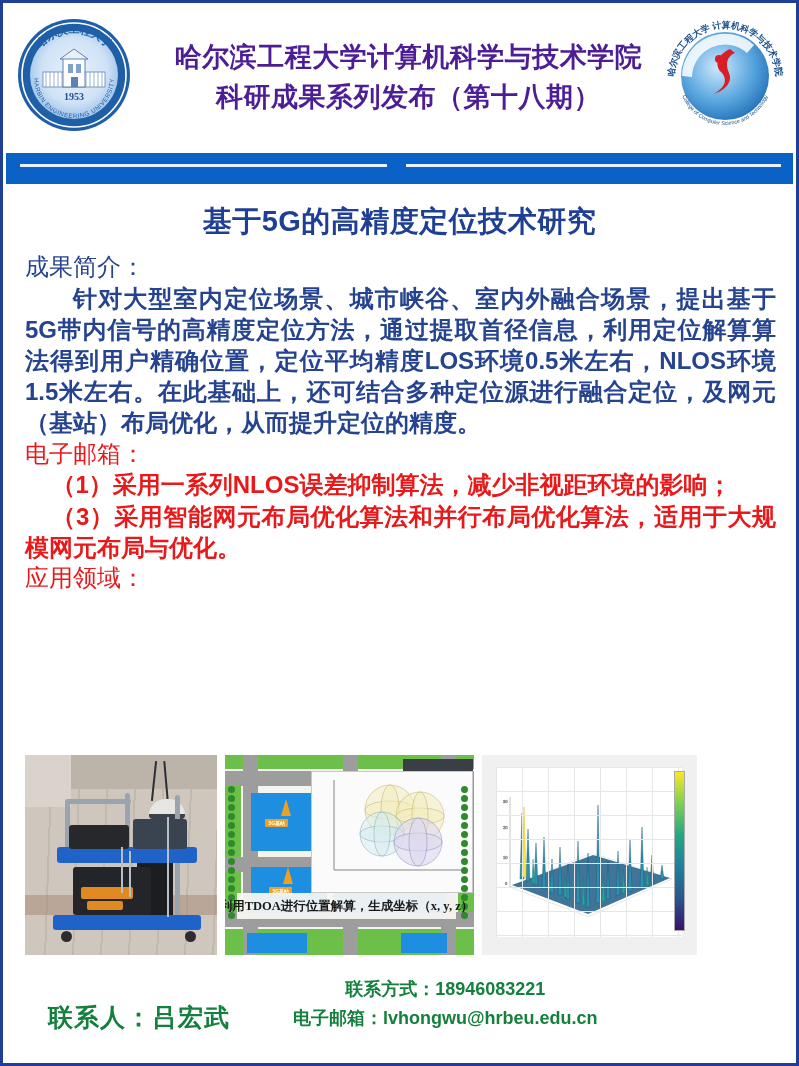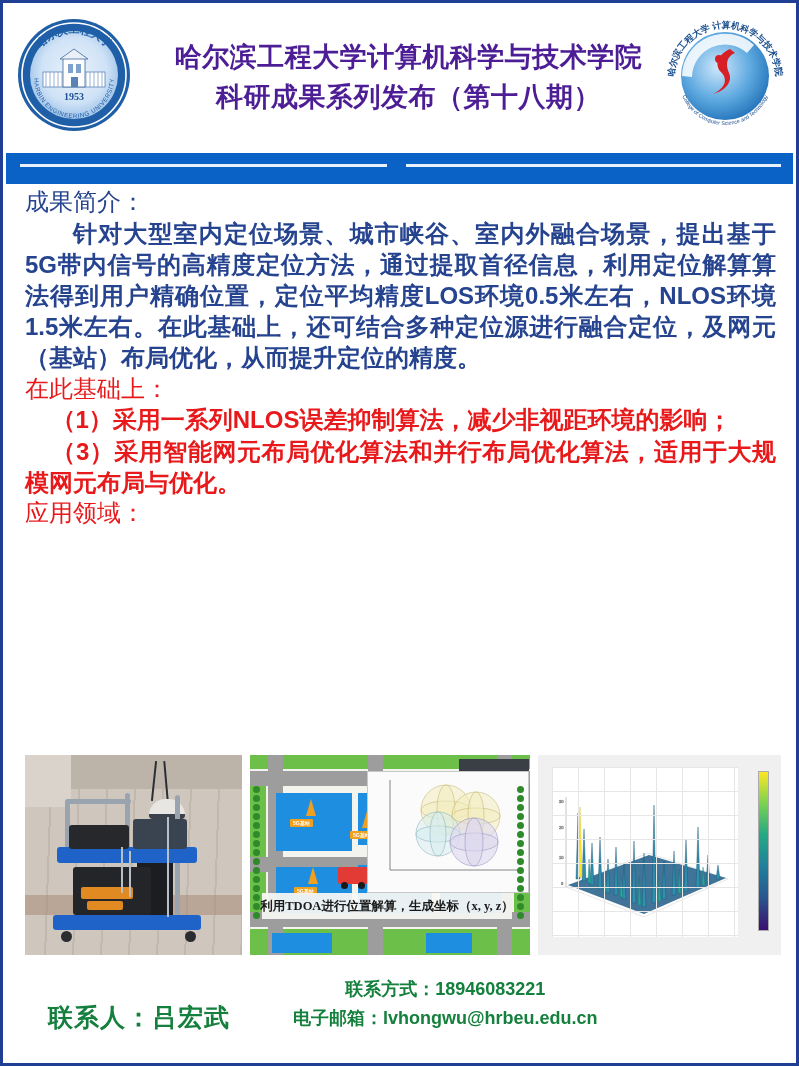--- a/index.html
+++ b/index.html
@@ -83,21 +83,21 @@
     text-justify:inter-ideograph;
   }
   .blue{color:#25438e;}
   .red{color:#e8191b;}
   .indent{text-indent:2em;}
   .indent1{text-indent:1.1em;}
 
   
   .img-row{
     position:absolute;left:22px;top:752px;
-    width:756px;height:200px;
+    width:672px;height:200px;
     display:flex;gap:8px;
   }
   .fig{
     position:relative;overflow:hidden;background:#fff;
   }
   .fig1{width:217px;height:200px;}
   .fig2{width:280px;height:200px;}
   .fig3{width:243px;height:200px;background:#f2f2f2;}
 
   
@@ -261,28 +261,29 @@
     </div>
   </div>
 
   <div class="bluebar">
     <div class="wline a"></div>
     <div class="wline b"></div>
   </div>
 
   <div class="content">
 
+    <div class="poster-title">基于5G的高精度定位技术研究</div>
 
     <div class="section">
       <div class="sec-head blue">成果简介：</div>
       <div class="sec-body blue indent">针对大型室内定位场景、城市峡谷、室内外融合场景，提出基于5G带内信号的高精度定位方法，通过提取首径信息，利用定位解算算法得到用户精确位置，定位平均精度LOS环境0.5米左右，NLOS环境1.5米左右。在此基础上，还可结合多种定位源进行融合定位，及网元（基站）布局优化，从而提升定位的精度。</div>
     </div>
 
     <div class="section">
-      <div class="sec-head red">在此基础上：</div>
+      <div class="sec-head red">电子邮箱：</div>
       <div class="sec-body red indent1">（1）采用一系列NLOS误差抑制算法，减少非视距环境的影响；</div>
       <div class="sec-body red indent1">（3）采用智能网元布局优化算法和并行布局优化算法，适用于大规模网元布局与优化。</div>
     </div>
 
     <div class="section">
       <div class="sec-head red">应用领域：</div>
     </div>
   </div>
 
   <div class="img-row">

